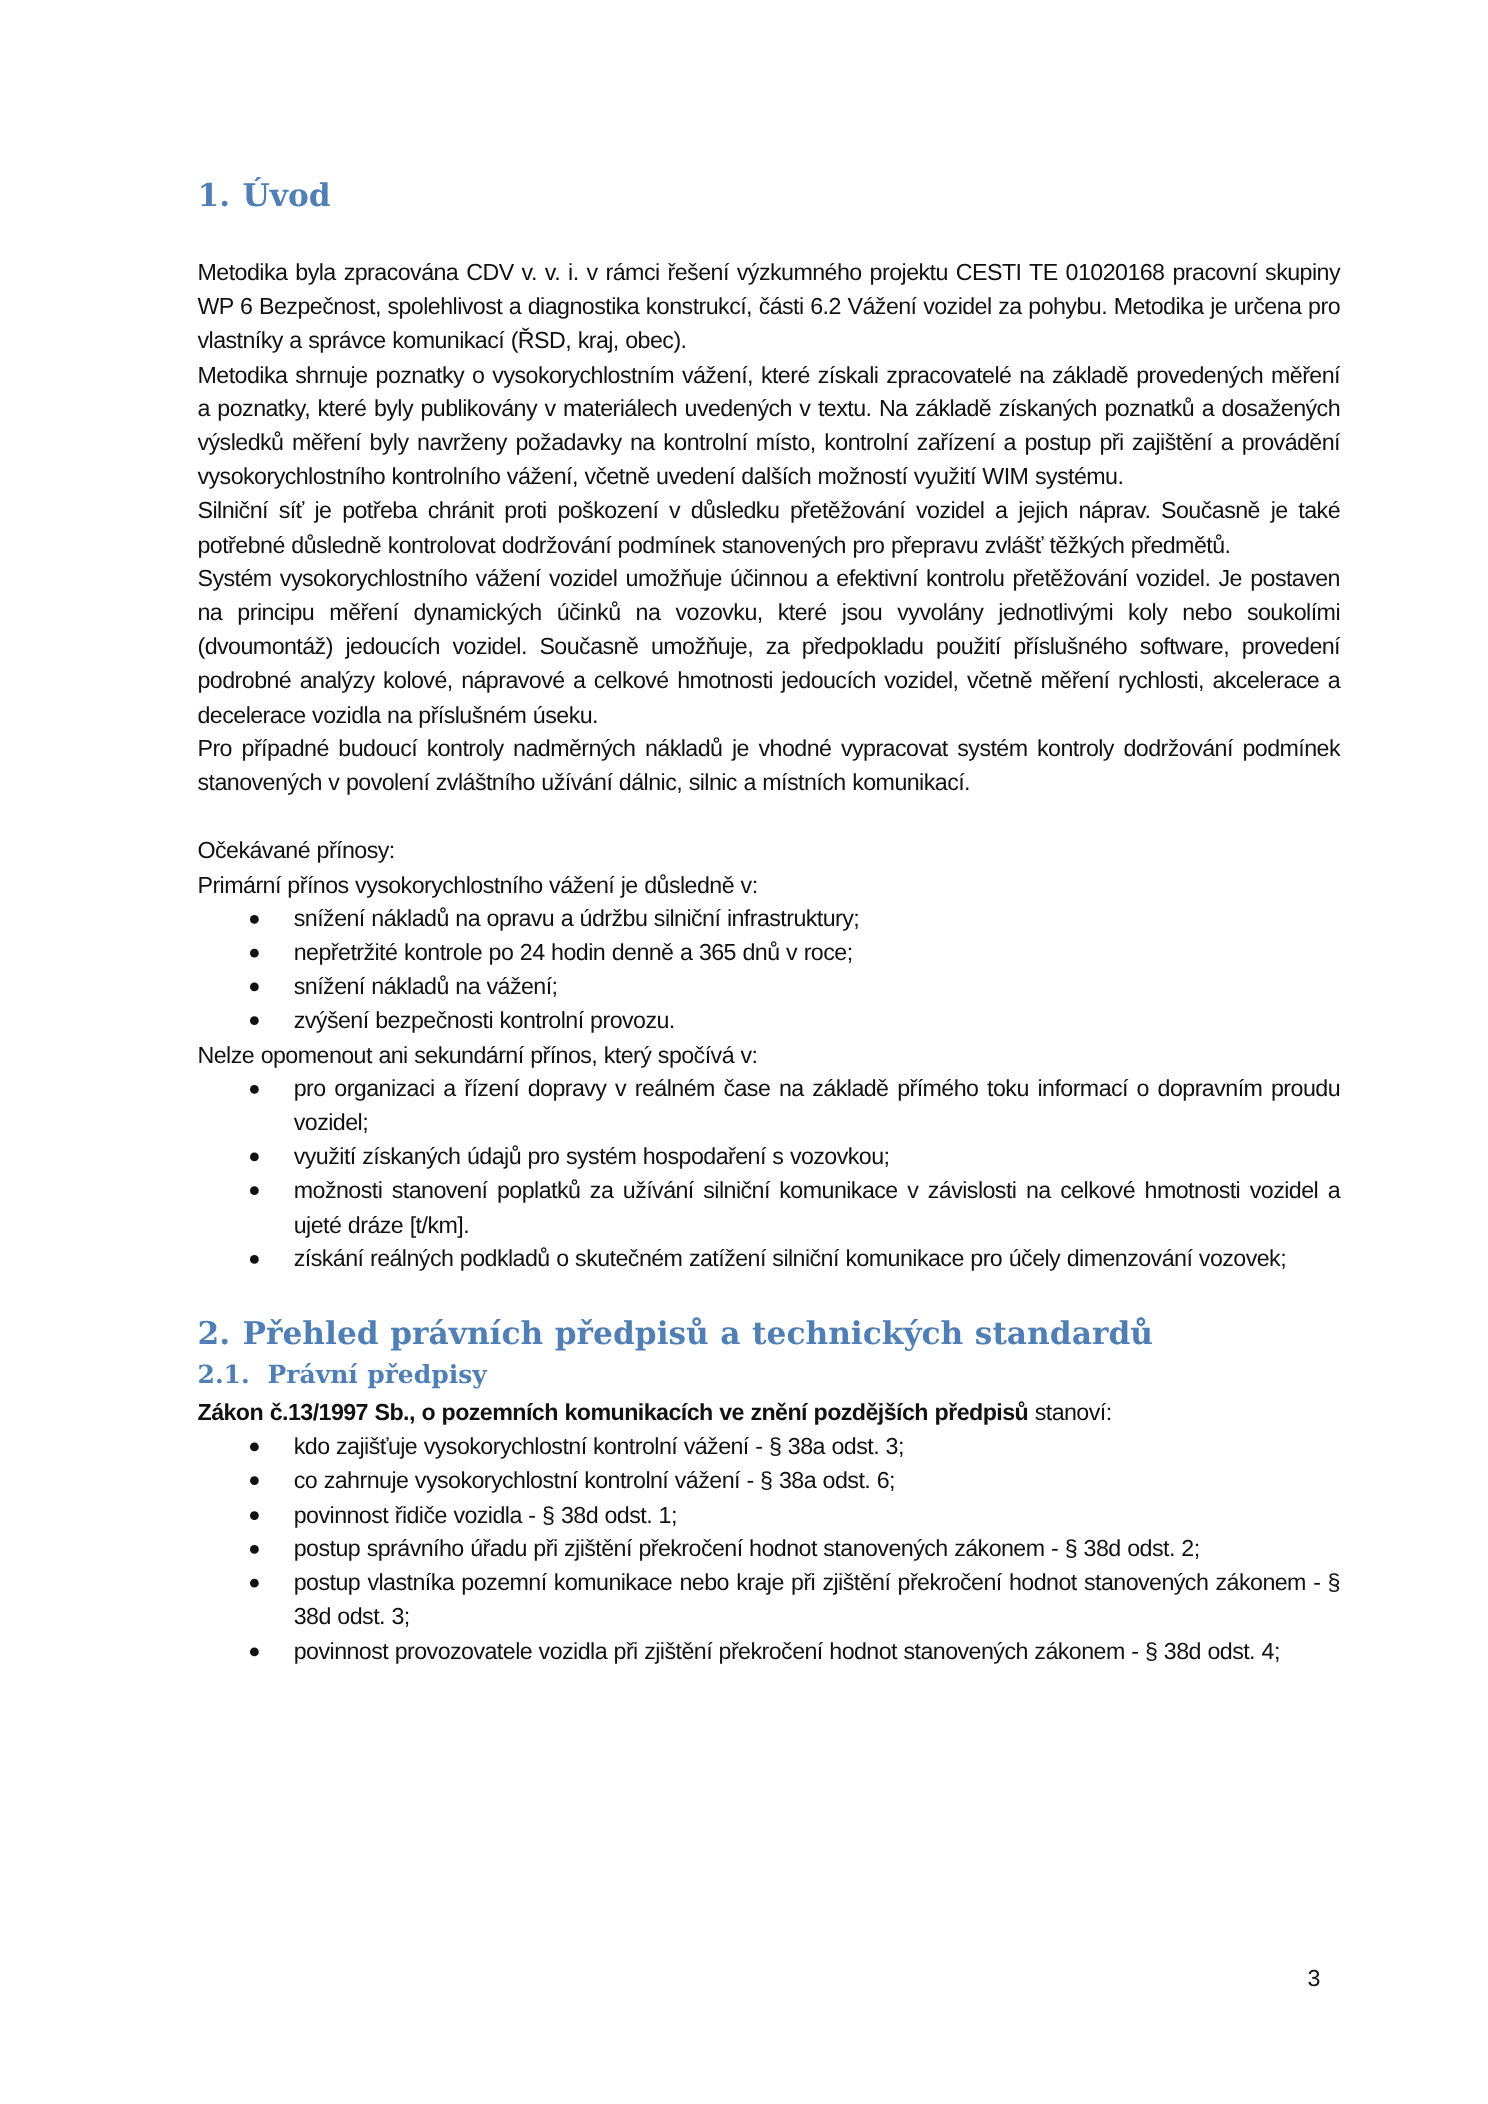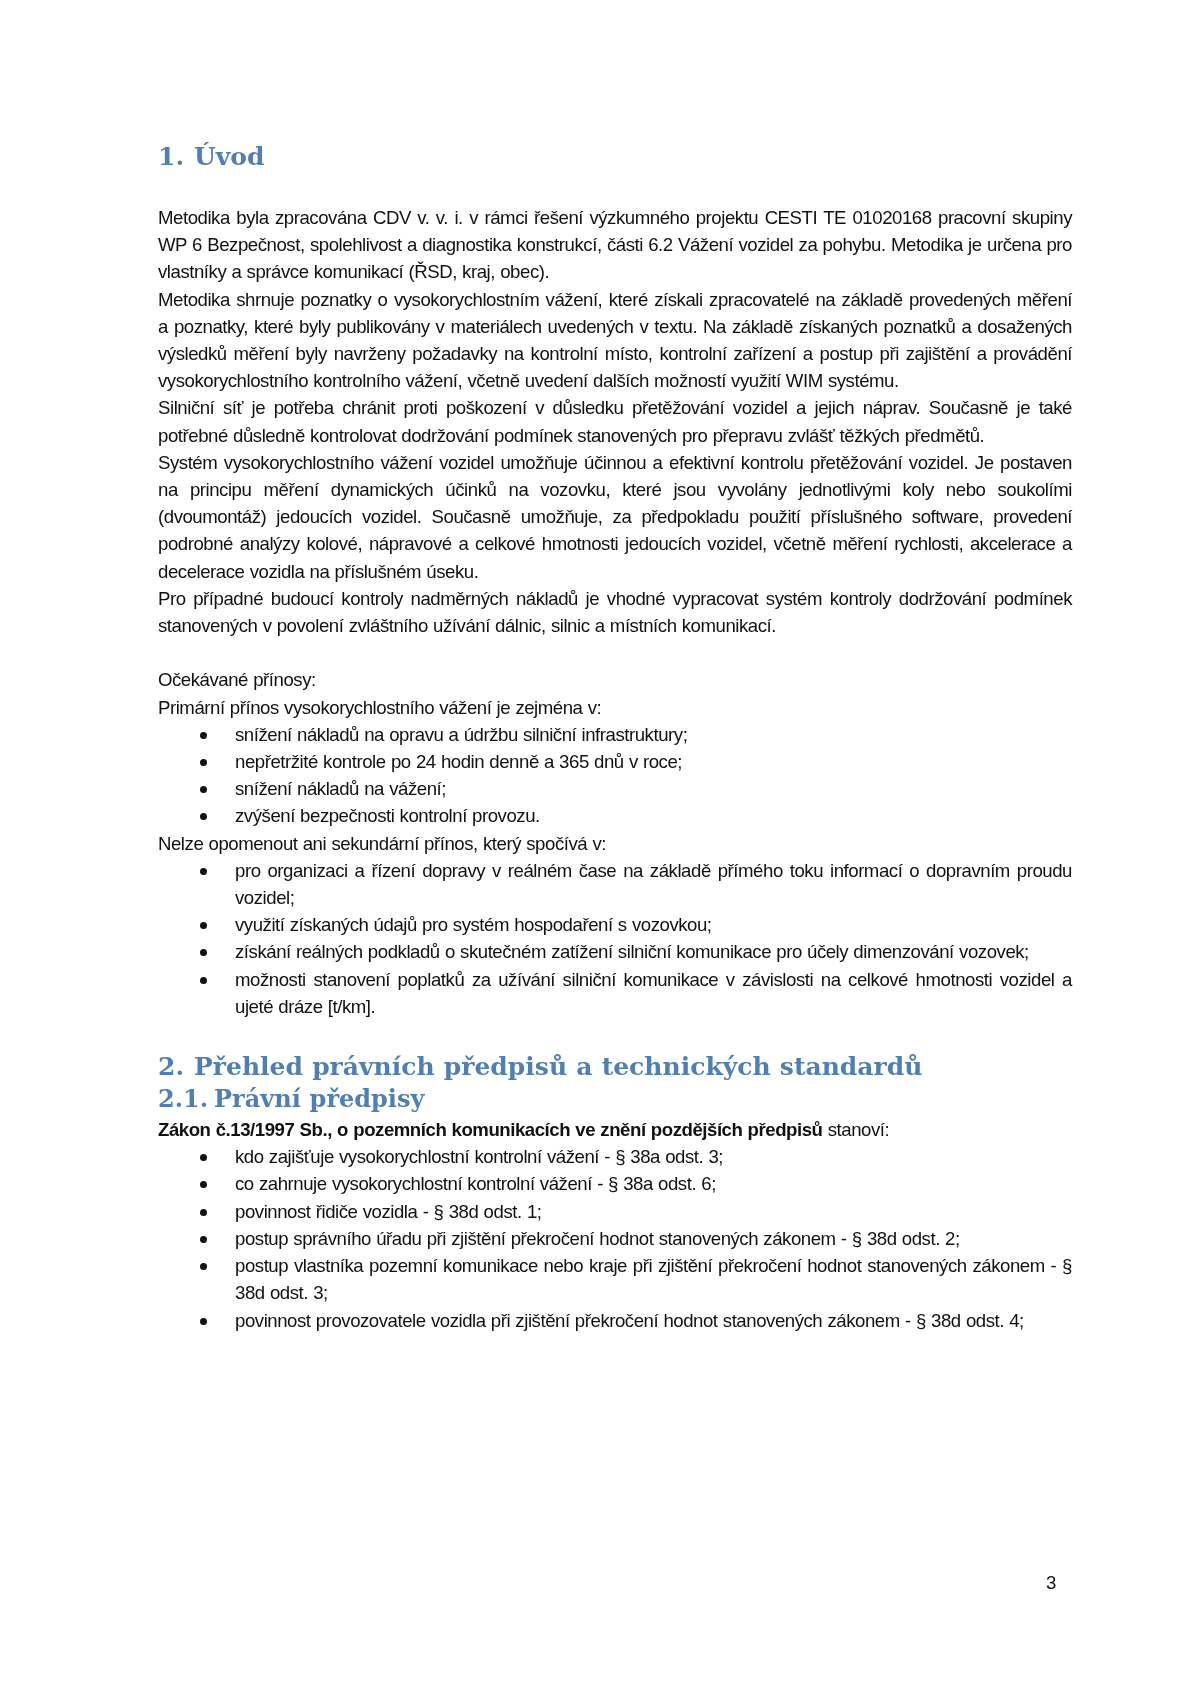--- a/index.html
+++ b/index.html
@@ -13,21 +13,21 @@
     font-family: "Liberation Sans", sans-serif;
     font-size: 18.6px; line-height: 27.2px; color: #111111;
     letter-spacing: -0.45px; word-spacing: 0.5px;
   }
   h1, h2 {
     font-family: "DejaVu Serif", serif; color: #4f7fb5; font-weight: bold;
     margin: 0; letter-spacing: 0;
   }
   h1 { font-size: 25px; line-height: 34px; }
   h1 .num { display: inline-block; width: 36px; }
-  h2 { font-size: 24px; line-height: 30px; }
+  h2 { font-size: 20px; line-height: 30px; }
   h2 .num { display: inline-block; width: 56px; }
   .h1-first { margin-top: 0; margin-bottom: 30px; }
   .h1-second { margin-top: 30px; }
   .h2 { margin-bottom: 2px; }
   p { margin: 0; }
   .justify { text-align: justify; text-align-last: left; }
   .blank { height: 27.2px; }
   ul { margin: 0; padding: 0; list-style: none; }
   ul li { position: relative; padding-left: 77px; text-align: justify; }
   ul li .bullet {
@@ -52,33 +52,33 @@
 
     <p class="justify">Metodika byla zpracována CDV v. v. i. v rámci řešení výzkumného projektu CESTI TE 01020168 pracovní skupiny WP 6 Bezpečnost, spolehlivost a diagnostika konstrukcí, části 6.2 Vážení vozidel za pohybu. Metodika je určena pro vlastníky a správce komunikací (ŘSD, kraj, obec).</p>
     <p class="justify">Metodika shrnuje poznatky o vysokorychlostním vážení, které získali zpracovatelé na základě provedených měření a poznatky, které byly publikovány v materiálech uvedených v textu. Na základě získaných poznatků a dosažených výsledků měření byly navrženy požadavky na kontrolní místo, kontrolní zařízení a postup při zajištění a provádění vysokorychlostního kontrolního vážení, včetně uvedení dalších možností využití WIM systému.</p>
     <p class="justify">Silniční síť je potřeba chránit proti poškození v důsledku přetěžování vozidel a jejich náprav. Současně je také potřebné důsledně kontrolovat dodržování podmínek stanovených pro přepravu zvlášť těžkých předmětů.</p>
     <p class="justify">Systém vysokorychlostního vážení vozidel umožňuje účinnou a efektivní kontrolu přetěžování vozidel. Je postaven na principu měření dynamických účinků na vozovku, které jsou vyvolány jednotlivými koly nebo soukolími (dvoumontáž) jedoucích vozidel. Současně umožňuje, za předpokladu použití příslušného software, provedení podrobné analýzy kolové, nápravové a celkové hmotnosti jedoucích vozidel, včetně měření rychlosti, akcelerace a decelerace vozidla na příslušném úseku.</p>
     <p class="justify">Pro případné budoucí kontroly nadměrných nákladů je vhodné vypracovat systém kontroly dodržování podmínek stanovených v povolení zvláštního užívání dálnic, silnic a místních komunikací.</p>
 
     <div class="blank"></div>
 
     <p>Očekávané přínosy:</p>
-    <p>Primární přínos vysokorychlostního vážení je zejména v:</p>
+    <p>Primární přínos vysokorychlostního vážení je důsledně v:</p>
     <ul>
       <li><span class="bullet"></span><span>snížení nákladů na opravu a údržbu silniční infrastruktury;</span></li>
       <li><span class="bullet"></span><span>nepřetržité kontrole po 24 hodin denně a 365 dnů v roce;</span></li>
       <li><span class="bullet"></span><span>snížení nákladů na vážení;</span></li>
       <li><span class="bullet"></span><span>zvýšení bezpečnosti kontrolní provozu.</span></li>
     </ul>
     <p>Nelze opomenout ani sekundární přínos, který spočívá v:</p>
     <ul>
       <li><span class="bullet"></span><span>pro organizaci a řízení dopravy v reálném čase na základě přímého toku informací o dopravním proudu vozidel;</span></li>
       <li><span class="bullet"></span><span>využití získaných údajů pro systém hospodaření s vozovkou;</span></li>
+      <li><span class="bullet"></span><span>možnosti stanovení poplatků za užívání silniční komunikace v závislosti na celkové hmotnosti vozidel a ujeté dráze [t/km].</span></li>
       <li><span class="bullet"></span><span>získání reálných podkladů o skutečném zatížení silniční komunikace pro účely dimenzování vozovek;</span></li>
-      <li><span class="bullet"></span><span>možnosti stanovení poplatků za užívání silniční komunikace v závislosti na celkové hmotnosti vozidel a ujeté dráze [t/km].</span></li>
     </ul>
 
     <h1 class="h1-second">
       <span class="num">2.</span><span>Přehled právních předpisů a technických standardů</span>
     </h1>
 
     <h2 class="h2">
       <span class="num">2.1.</span><span>Právní předpisy</span>
     </h2>
 

